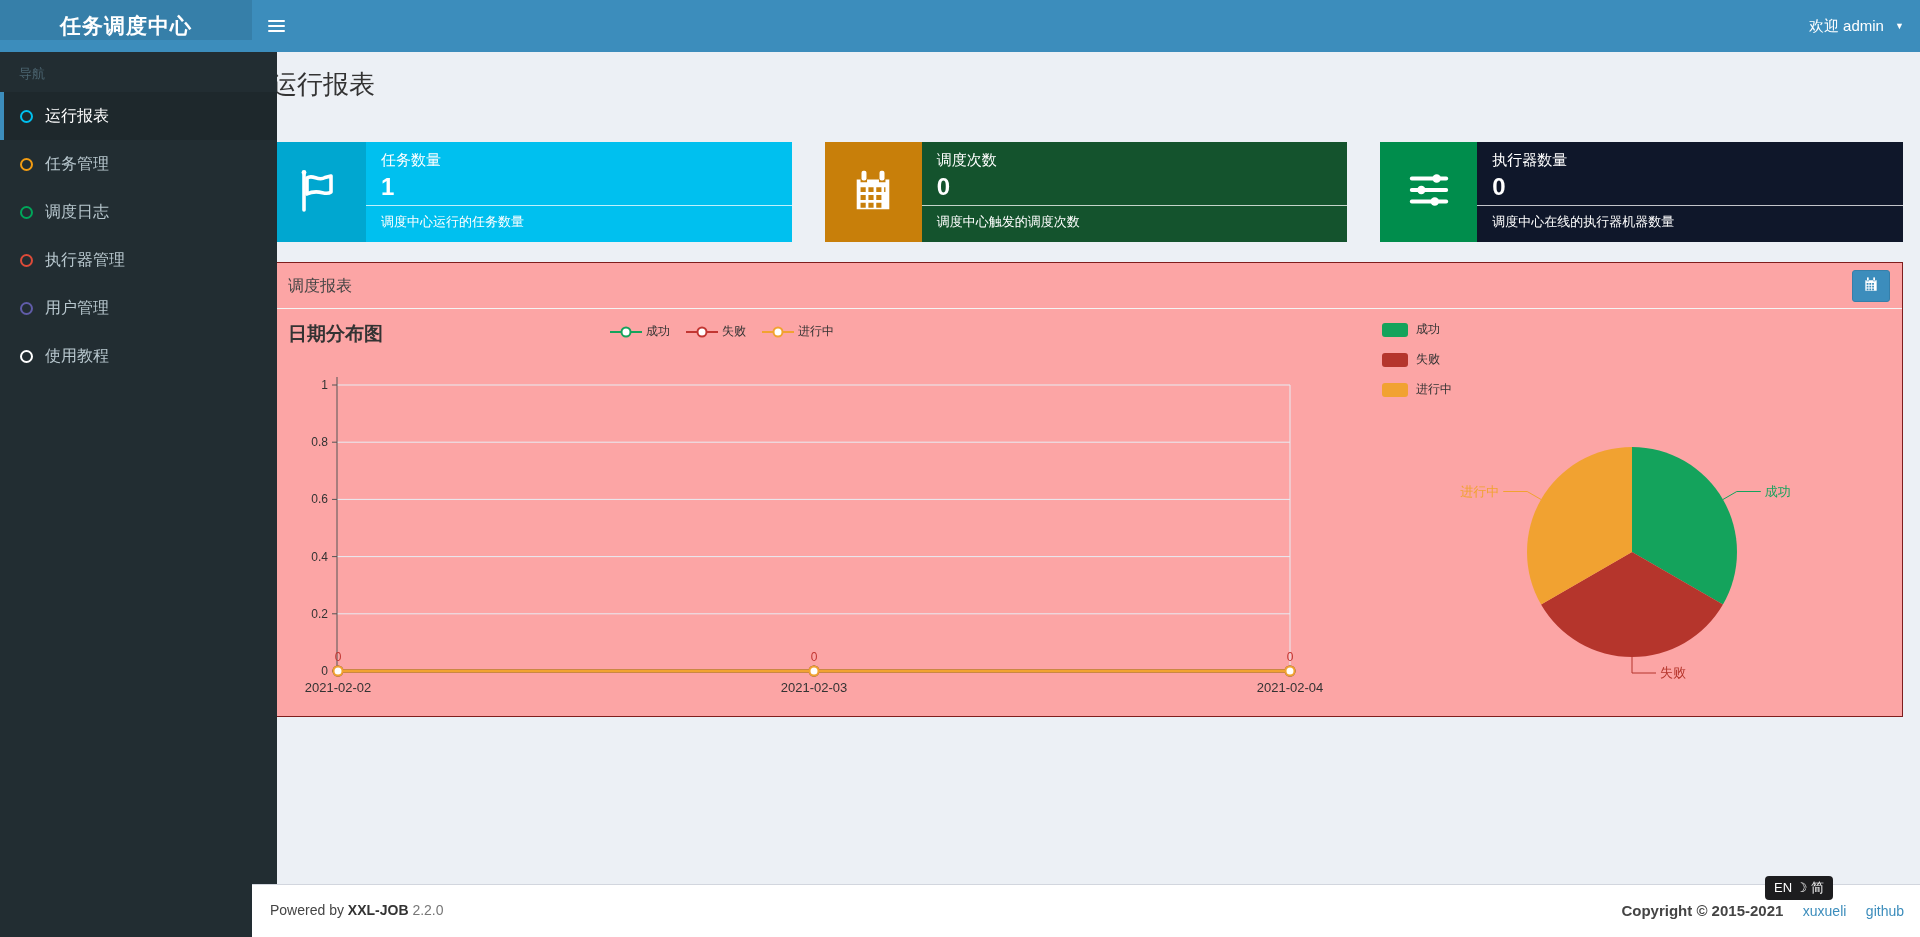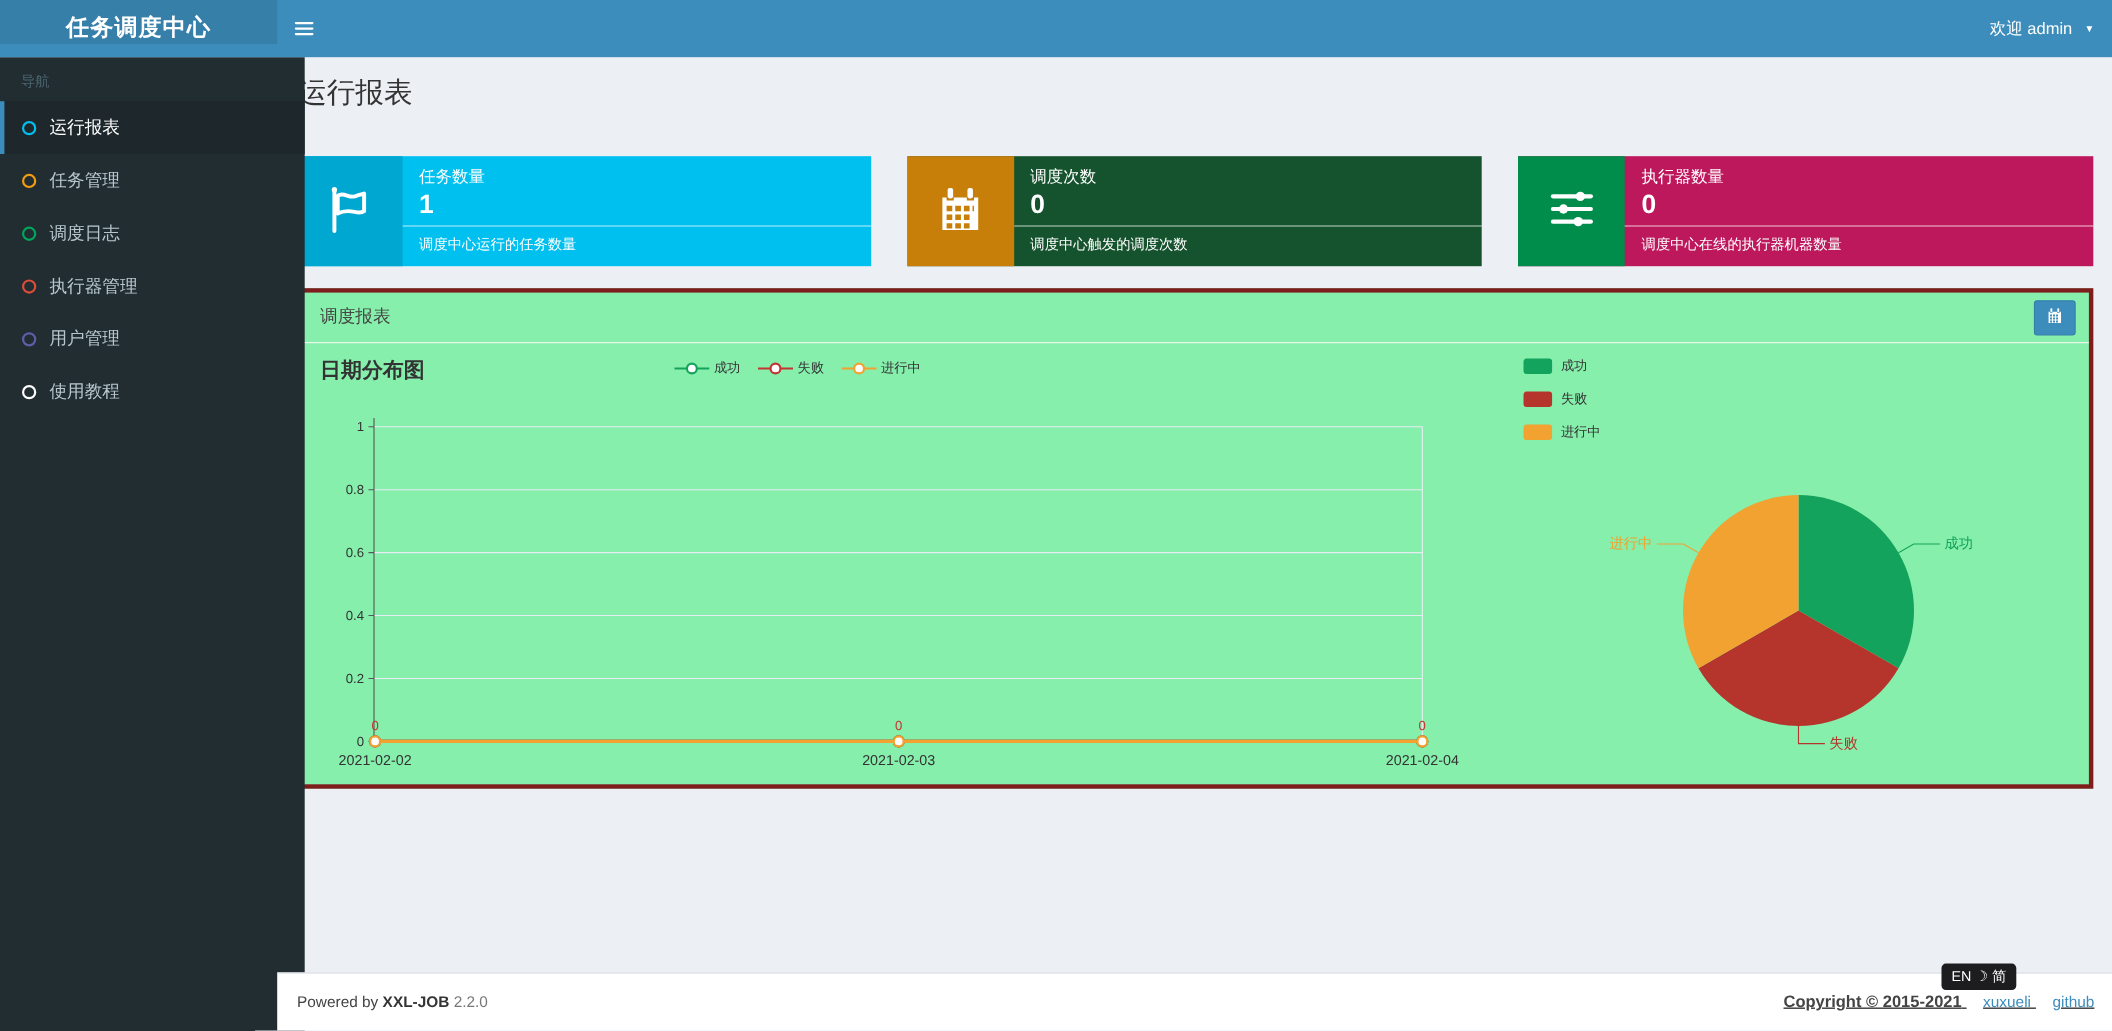--- a/index.html
+++ b/index.html
@@ -33,21 +33,21 @@
   .cards { display:flex; gap:33px; margin-bottom:20px; }
   .card { flex:1; height:100px; color:#fff; display:flex; position:relative;margin-top:24px; }
   .card-icon { width:97px; flex:none; display:flex; align-items:center; justify-content:center; }
   .card-body { flex:1; position:relative; padding:9px 15px; }
   .card-title { font-size:15px; }
   .card-value { font-size:24px; font-weight:bold; margin-top:3px; }
   .card-divider { position:absolute; left:0; right:0; top:63px; border-top:1px solid rgba(255,255,255,.75); }
   .card-desc { position:absolute; left:15px; top:71px; font-size:13px; }
 
   
-  .panel { position:relative; height:455px; background:#86efac; border:4px solid #7f1d1d; }
+  .panel { position:relative; height:455px; background:#fca5a5; border:1px solid #7f1d1d; }
   .panel-header { height:46px; border-bottom:1px solid #f4f4f4; }
   .panel-title { line-height:46px; padding-left:18px; font-size:16px; color:#444; }
   .cal-btn { position:absolute; right:12px; top:7px; width:38px; height:32px; background:#3c8dbc; border:1px solid #367fa9;
              border-radius:3px; display:flex; align-items:center; justify-content:center; cursor:pointer; }
   .chart-title { position:absolute; font-size:19px; font-weight:bold; color:#333; }
   #line-chart-title { left:18px; top:58px; }
   #pie-chart-title { left:1237px; top:58px; width:300px; text-align:center; }
   #line-legend { position:absolute; left:340px; top:60px; display:flex; gap:16px; align-items:center; }
   .lg-item { display:flex; align-items:center; gap:4px; font-size:12px; color:#333; cursor:pointer; }
   #line-plot { position:absolute; left:0; top:105px; }
@@ -55,21 +55,21 @@
   .pie-lg-item { display:flex; align-items:center; gap:8px; margin-bottom:13px; font-size:12px; color:#333; cursor:pointer; }
   .pie-swatch { width:26px; height:14px; border-radius:3px; }
   #pie-plot { position:absolute; left:1150px; top:118px; }
   svg text { font-family:"Liberation Sans","DejaVu Sans",sans-serif; }
 
   
   .footer { position:absolute; left:252px; right:0; bottom:0; height:53px; background:#fff; border-top:1px solid #d2d6de; z-index:20; }
   .footer-left { position:absolute; left:18px; top:0; line-height:51px; font-size:14px; color:#444; }
   .footer-left b { color:#333; }
   .footer-version { color:#777; }
-  .footer-right { position:absolute; right:16px; top:0; line-height:51px;text-decoration:underline; }
+  .footer-right { position:absolute; right:16px; top:0; line-height:51px; }
   .footer-copy { font-size:15px; font-weight:bold; color:#444; }
   .footer-link { font-size:14px; color:#3c8dbc; margin-left:15px; text-decoration:none; cursor:pointer; }
 
   
   .ime-badge { position:absolute; left:1765px; top:876px; background:#1d1d1f; color:#fff; font-size:13px;
                padding:3px 9px; border-radius:4px; z-index:40; cursor:pointer; }
 </style>
 </head>
 <body>
 
@@ -150,21 +150,21 @@
           </span>
         </div>
         <div class="card-body">
           <div class="card-title">调度次数</div>
           <div class="card-value">0</div>
           <div class="card-divider"></div>
           <div class="card-desc">调度中心触发的调度次数</div>
         </div>
       </div>
 
-      <div class="card" style="background: #be185d;">
+      <div class="card" style="background: #0f172a;">
         <div class="card-icon" style="background: rgb(0, 141, 76);">
           <span>
             <svg width="46" height="46" viewBox="0 0 24 24" stroke="#fff" stroke-width="2" stroke-linecap="round">
               <line x1="3" y1="6" x2="21" y2="6"></line>
                 <circle cx="16" cy="6" r="2.2" fill="#fff" stroke="none"></circle>
               <line x1="3" y1="12" x2="21" y2="12"></line>
                 <circle cx="8" cy="12" r="2.2" fill="#fff" stroke="none"></circle>
               <line x1="3" y1="18" x2="21" y2="18"></line>
                 <circle cx="15" cy="18" r="2.2" fill="#fff" stroke="none"></circle>
             </svg>

